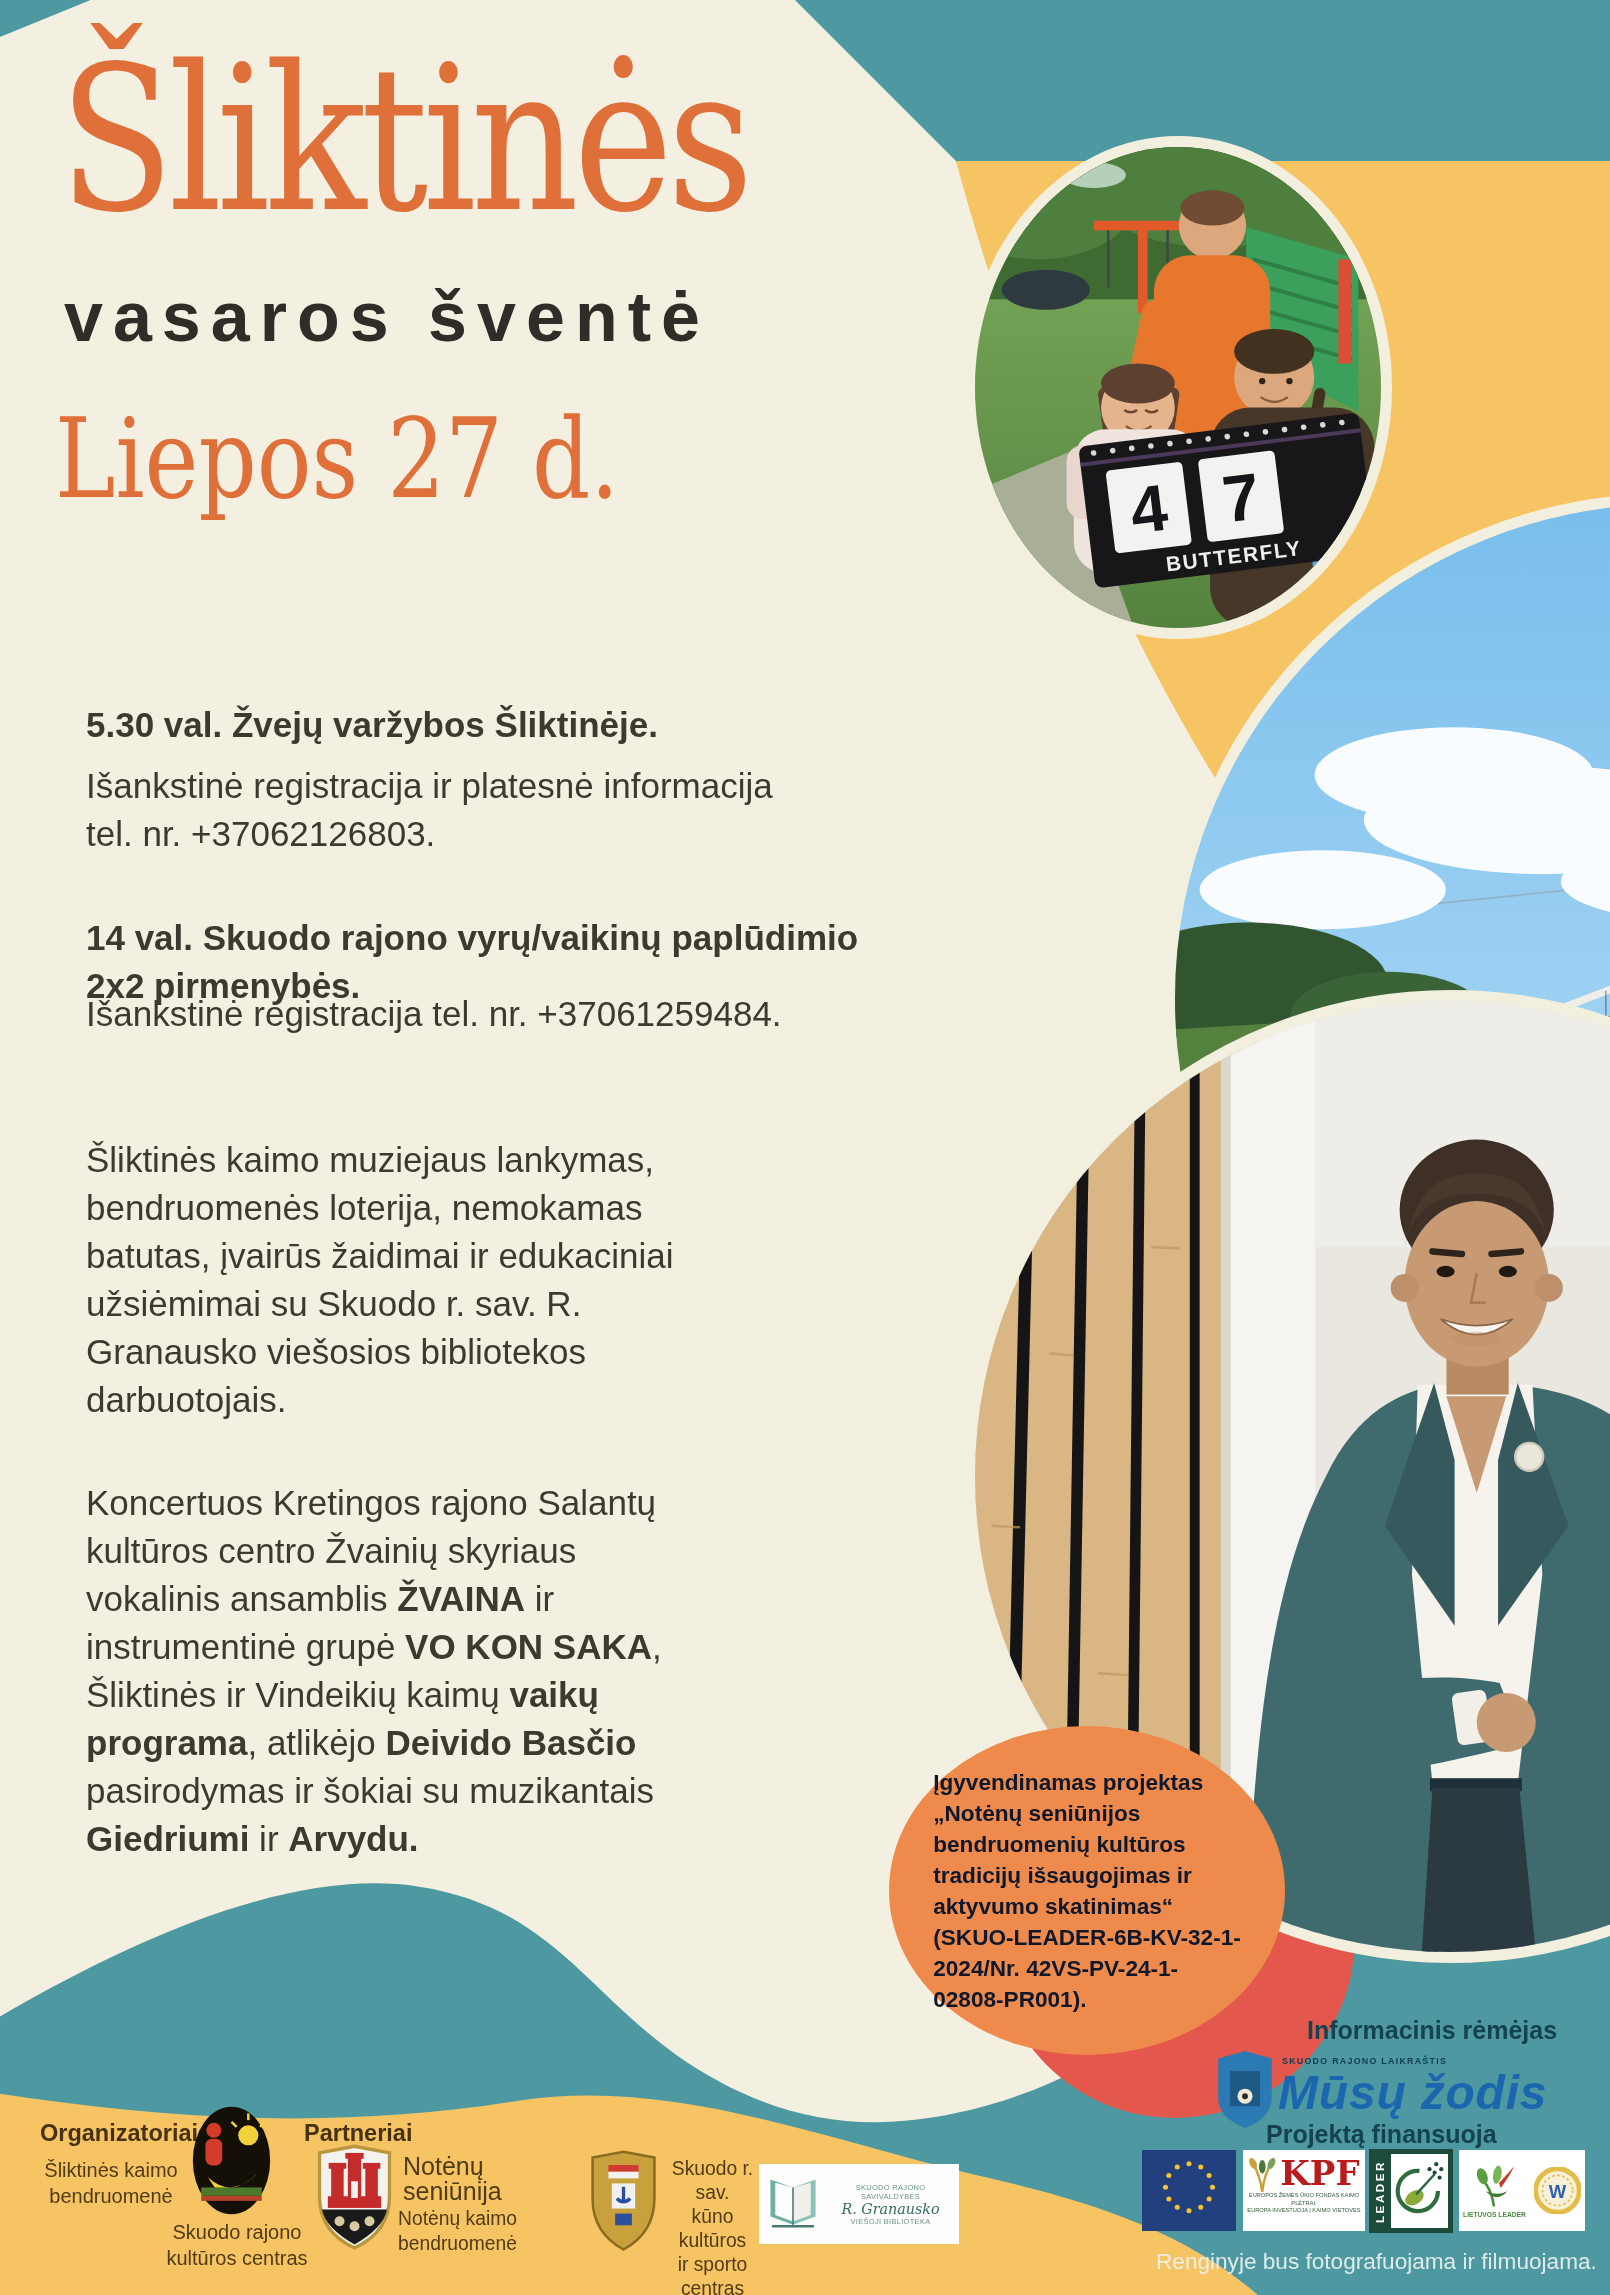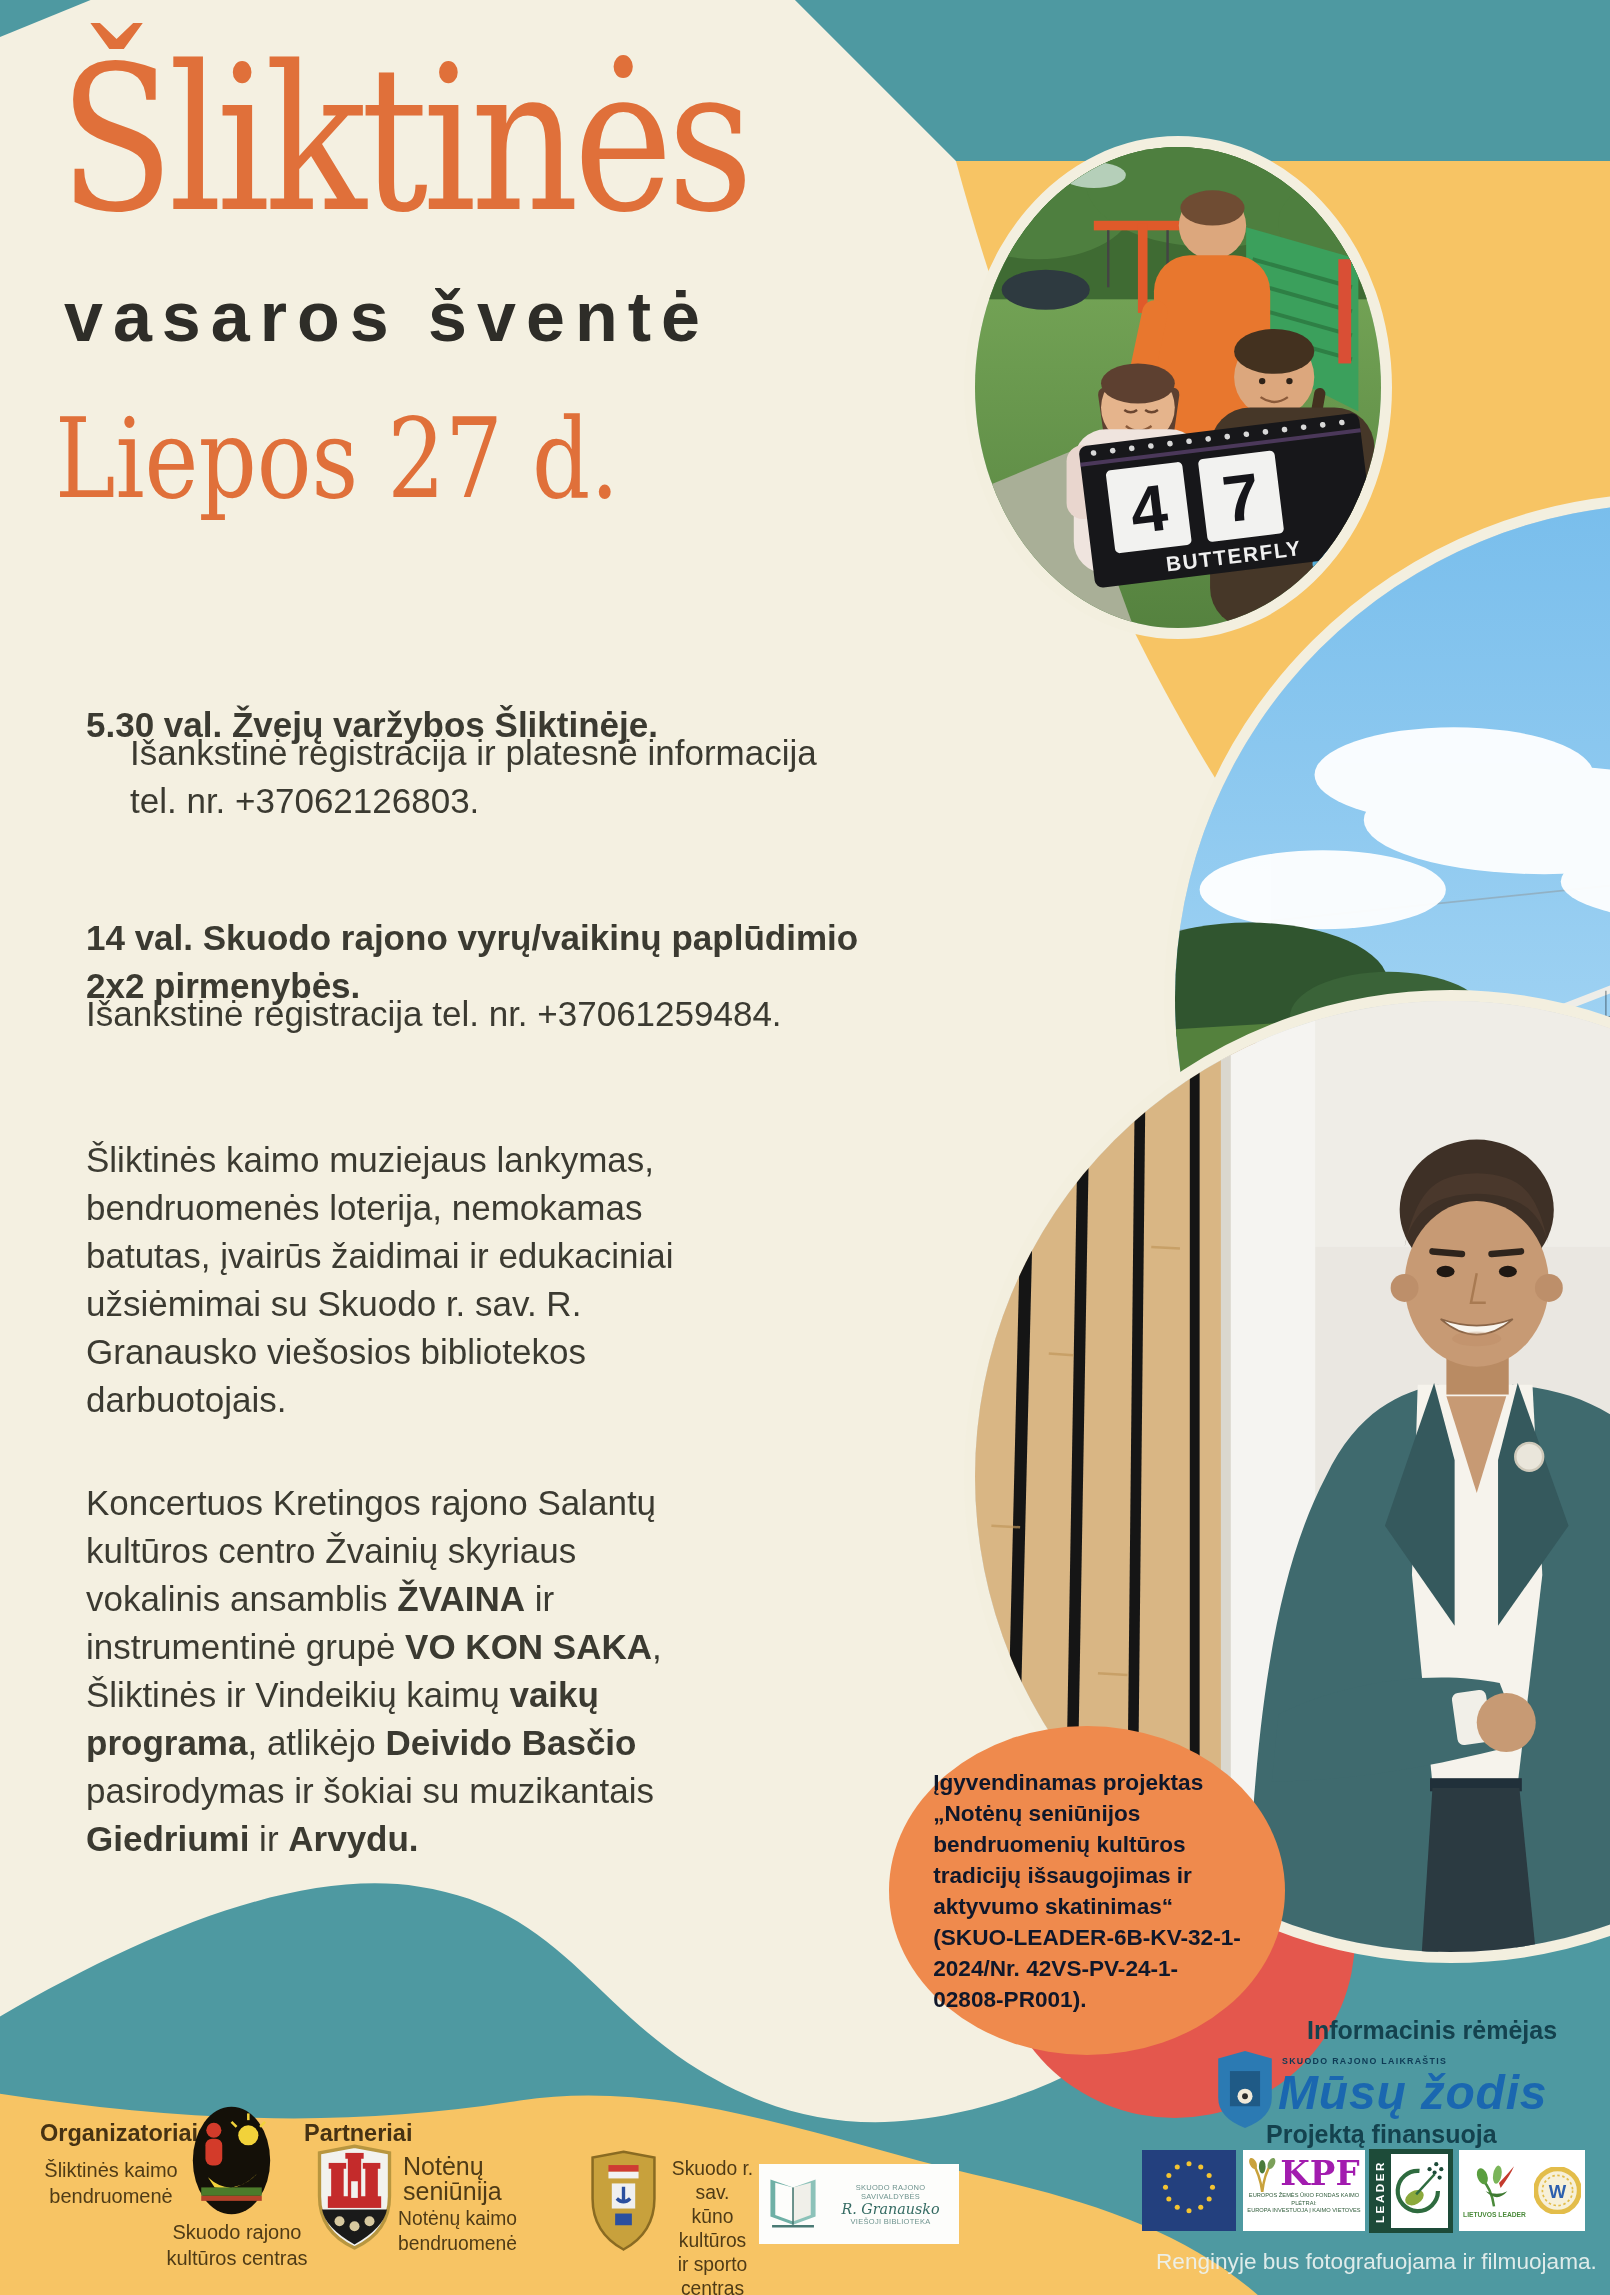--- a/index.html
+++ b/index.html
@@ -26,21 +26,21 @@
          color:#E0703A;letter-spacing:-6.7px;transform:scaleX(.84);transform-origin:left top;}
   .subtitle{left:64px;top:277px;font-size:70px;font-weight:bold;letter-spacing:10px;color:#2E2D28;}
   .date{left:55px;top:394px;font-family:"DejaVu Serif",serif;font-size:111px;color:#E0703A;
         transform:scaleX(.82);transform-origin:left top;}
 
   
   .sched{position:absolute;left:86px;width:939px;color:#3B3A31;font-size:35px;line-height:48px;
          white-space:pre-line;z-index:6;}
   .bold{font-weight:bold;margin-top:20px;}
   .b{font-weight:bold;}
-  #s1h{top:681px;} #s1b{top:729px;margin-left:44px;} #s2h{top:894px;} #s2b{top:990px;}
+  #s1h{top:681px;} #s1b{top:762px;} #s2h{top:894px;} #s2b{top:990px;}
   #s3h{top:1089px;} #s3b{top:1136px;} #s4{top:1479px;}
 
   
   .lab{position:absolute;z-index:6;color:#4F3B16;font-size:20px;line-height:26px;white-space:pre-line;}
   .lab.h{font-weight:bold;font-size:23.5px;color:#463213;}
   .ctr{text-align:center;}
   #org-h{left:40px;top:2120px;} #org-n{left:18.5px;top:2157px;width:185px;}
   #kc-logo{left:191px;top:2105px;z-index:6;position:absolute;}
   #kc-l{left:151px;top:2219px;width:172px;}
   #pa-h{left:304px;top:2120px;} 
@@ -60,21 +60,21 @@
   #media-h{left:1307px;top:2016px;} #fund-h{left:1266px;top:2120px;}
   #mz{left:1218px;top:2051px;position:absolute;z-index:6;}
   #mz-tag{left:1282px;top:2056px;position:absolute;z-index:6;font-size:8.8px;font-weight:bold;
           letter-spacing:1.3px;color:#0E3A55;}
   #mz-name{left:1278px;top:2065px;position:absolute;z-index:6;font-style:italic;font-weight:bold;
            font-size:48px;color:#1A67B0;letter-spacing:0.8px;}
   .fbox{position:absolute;z-index:6;background:#fff;}
   #eu{left:1142px;top:2150px;width:94px;height:81px;background:#23407E;}
   #kpf{left:1243px;top:2150px;width:122px;height:81px;display:flex;flex-direction:column;
        align-items:center;justify-content:flex-start;padding-top:5px;}
-  #kpf .acr{font-family:"DejaVu Serif",serif;font-weight:bold;font-size:34px;color:#a21caf;line-height:37px;}
+  #kpf .acr{font-family:"DejaVu Serif",serif;font-weight:bold;font-size:34px;color:#b91c1c;line-height:37px;}
   #kpf .tl{font-size:5.7px;color:#2F5B3A;text-align:center;line-height:7.5px;}
   #leader{left:1369px;top:2149px;width:84px;height:84px;background:#1D4B39;display:flex;}
   #leader .vert{width:22px;display:flex;align-items:center;justify-content:center;}
   #leader .vert span{transform:rotate(-90deg);color:#fff;font-size:11.7px;font-weight:bold;letter-spacing:2.5px;}
   #leader .panel{flex:1;background:#fff;margin:5px 5px 5px 0;position:relative;}
   #duo{left:1459px;top:2150px;width:126px;height:81px;display:flex;align-items:center;justify-content:space-around;}
   .lt-cap{font-size:6.7px;color:#4A8A3A;font-weight:bold;text-align:center;line-height:7.5px;}
   #footnote{position:absolute;left:1156px;top:2249px;z-index:6;font-size:22.6px;color:rgba(235,242,240,.92);}
 </style>
 </head>

